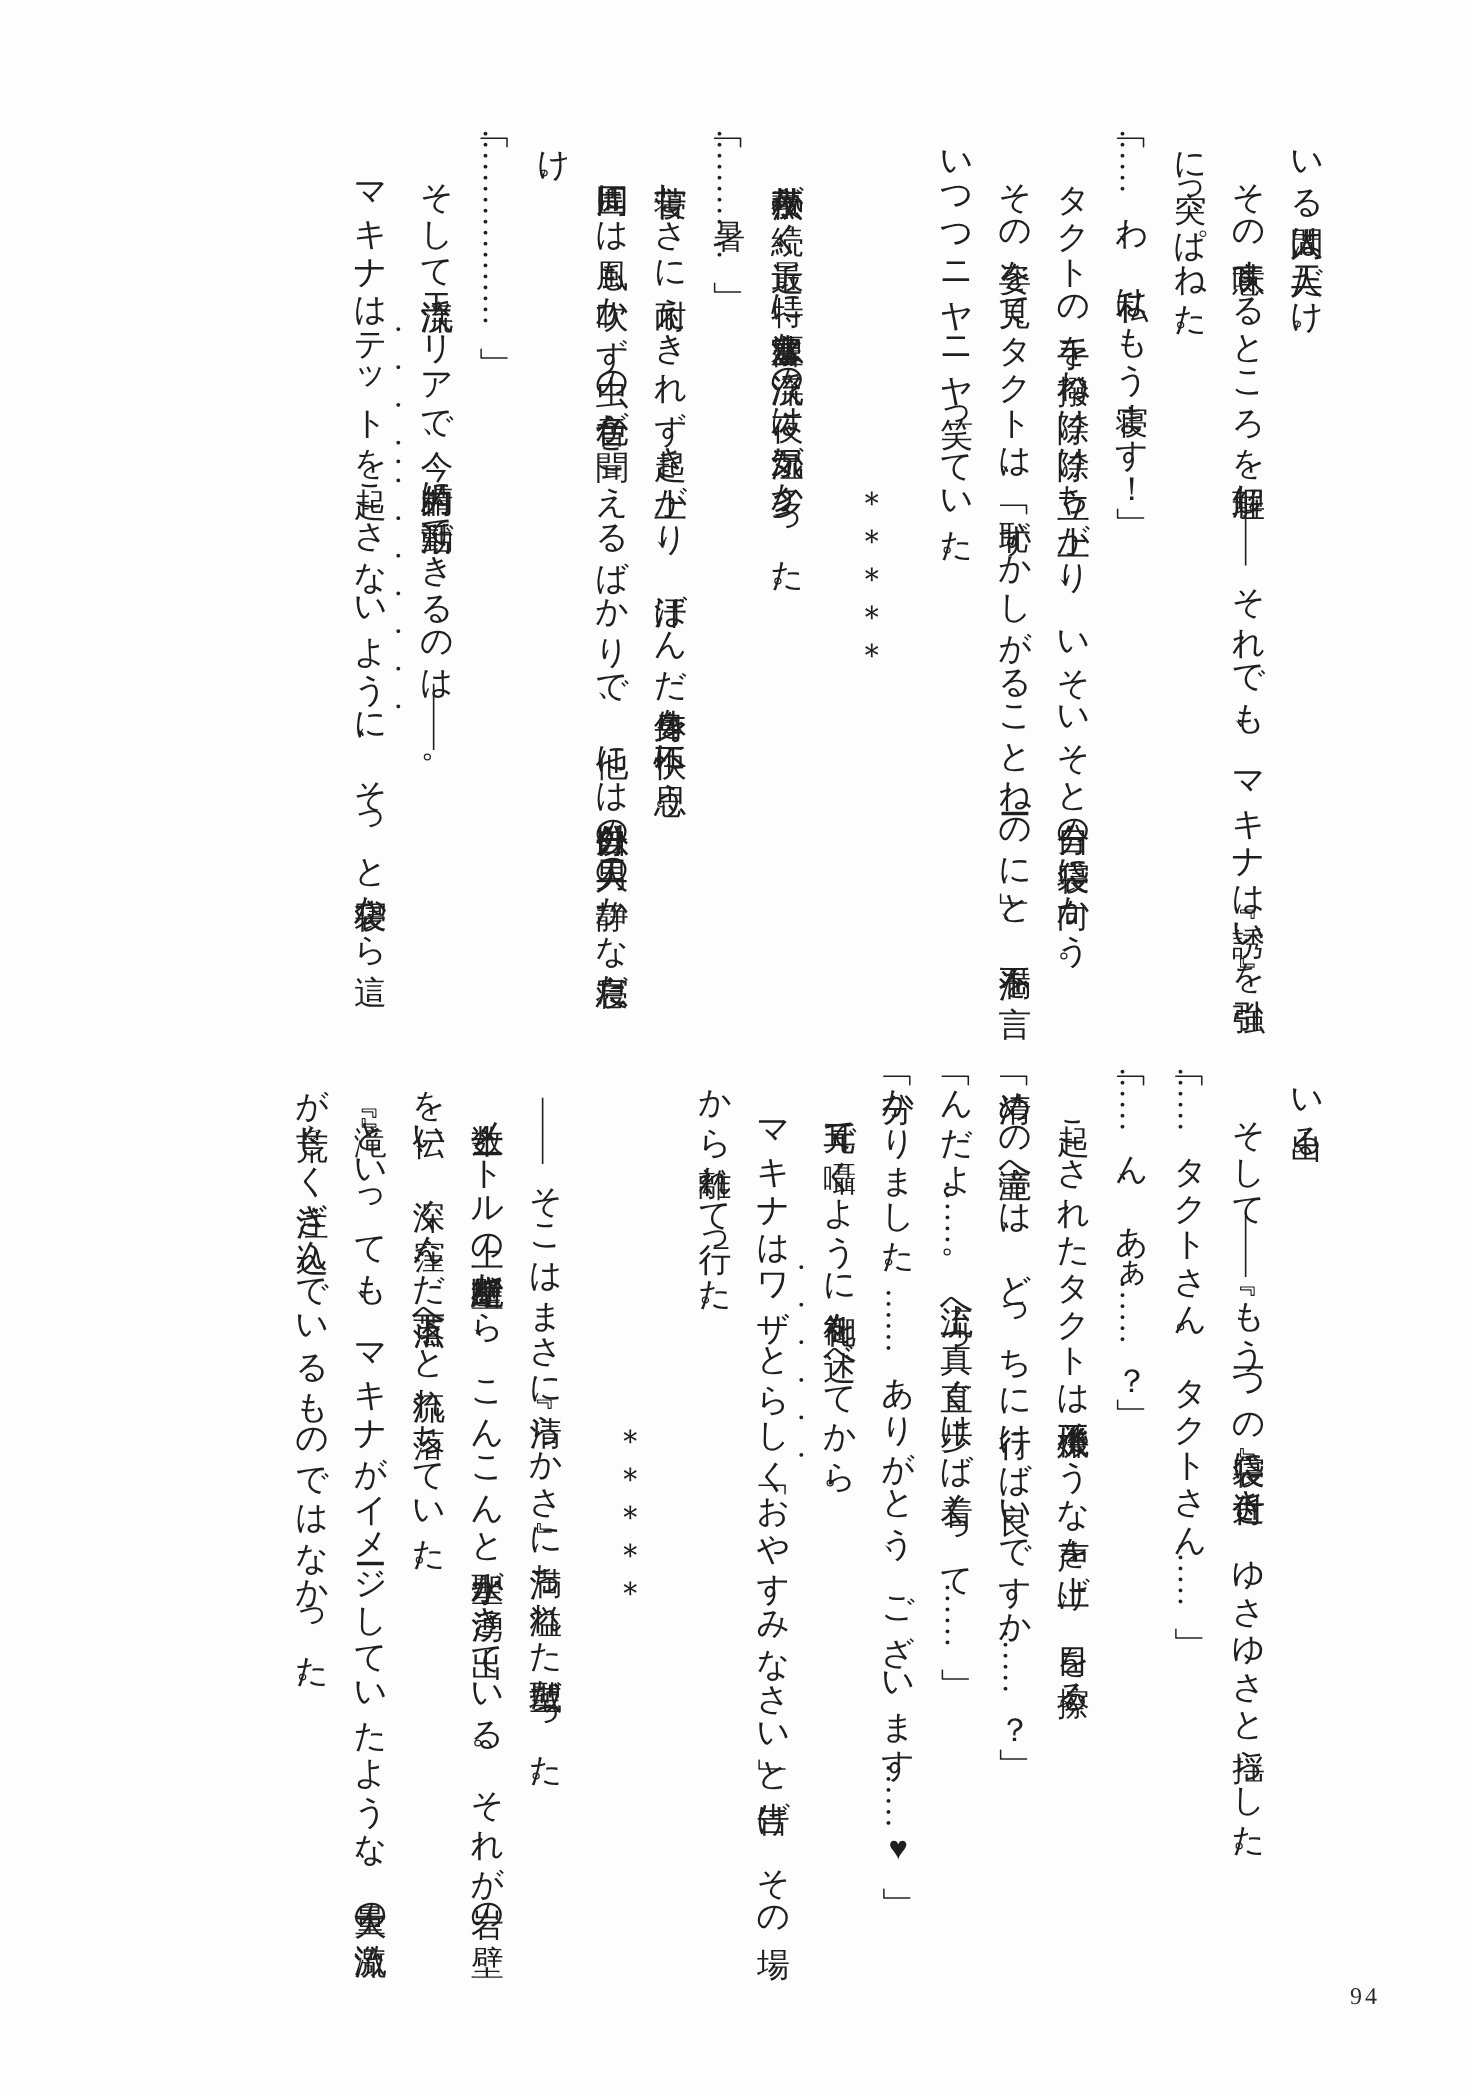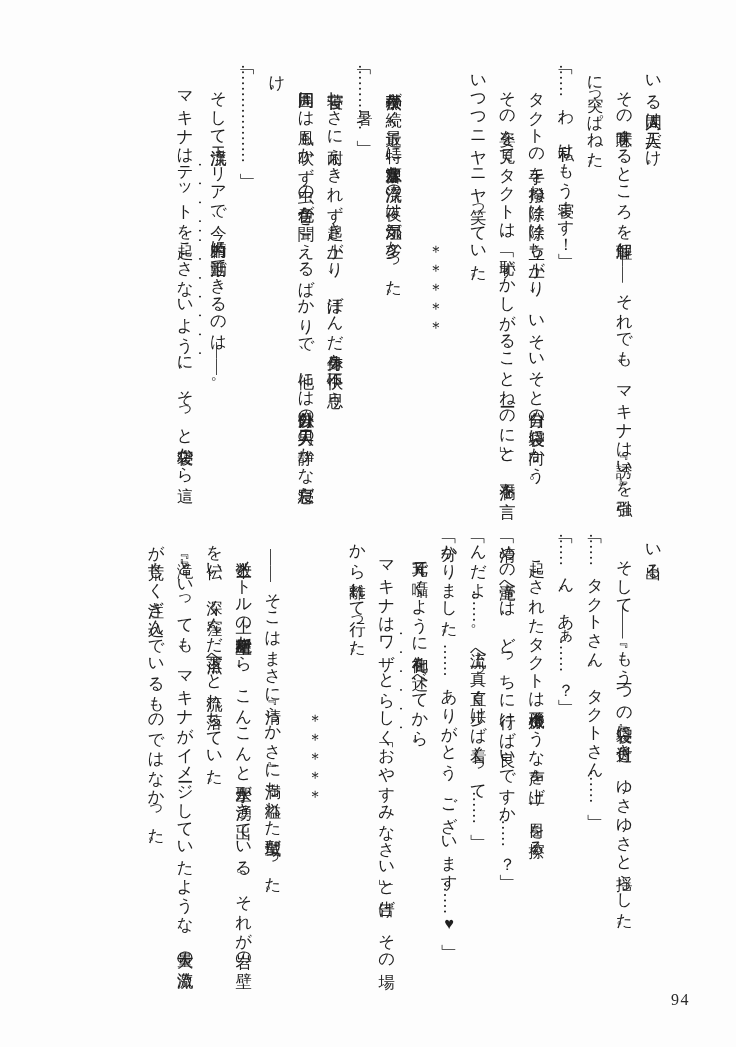--- a/index.html
+++ b/index.html
@@ -38,21 +38,21 @@
     font-style: normal;
     -webkit-text-emphasis: filled dot;
     text-emphasis: filled dot;
     -webkit-text-emphasis-position: over right;
     text-emphasis-position: over right;
   }
   .page-number {
     position: absolute;
     top: 991px;
     right: 46px;
-    font-size: 16px;
+    font-size: 12px;
     letter-spacing: 1.5px;
     color: #2a2a2a;
   }
 </style>
 </head>
 <body>
 
 <div class="page">
   <div class="band band-upper">
       <p class="para"><span>いる人間は二人だけ。</span></p>

